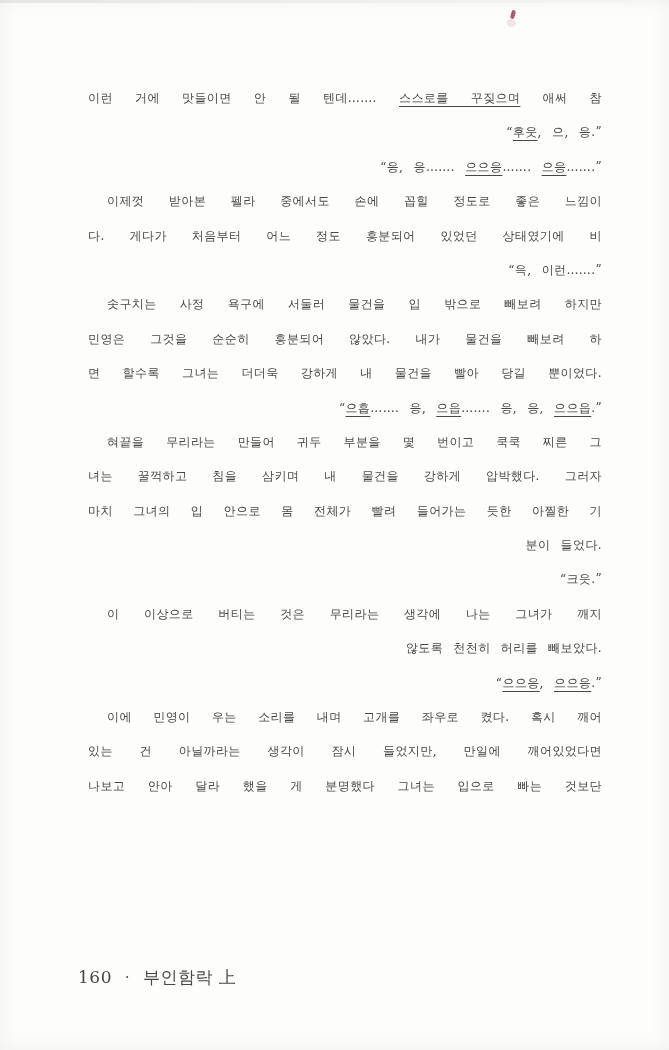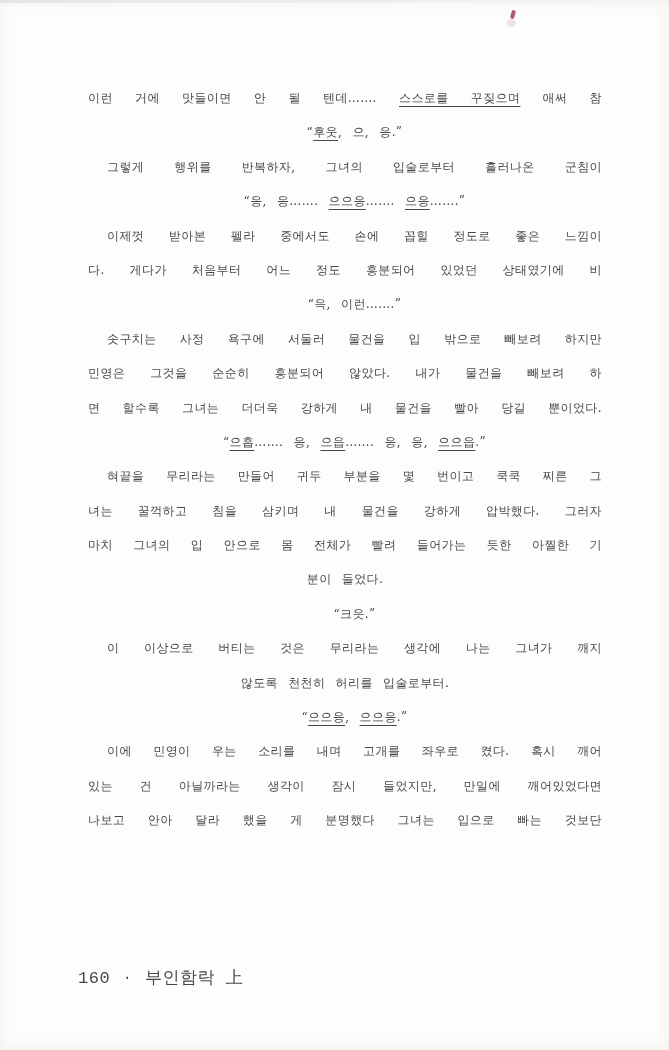--- a/index.html
+++ b/index.html
@@ -44,21 +44,21 @@
     color: var(--ink, #474747);
     font-size: 12px;
     line-height: 33px;
     letter-spacing: 0.4px;
   }
   .line {
     width: 100%;
     height: 34.4px;
     white-space: nowrap;
     word-spacing: 6px;
-    text-align: center;
+    text-align: right;
   }
   .line.justify {
     white-space: normal;
     text-align: justify;
     text-align-last: justify;
     word-spacing: normal;
   }
   .line.indent { padding-left: 19px; }
   .line.justify.indent { padding-left: 19px; }
   .seg-u {
@@ -66,49 +66,47 @@
     text-decoration-thickness: 1.3px;
     text-underline-offset: 4px;
   }
   .footer {
     position: absolute;
     left: 78px; top: 966px;
     color: var(--ink, #474747);
     font-size: 17px;
     letter-spacing: 0.5px;
     white-space: nowrap;
-    font-family: Liberation Mono, monospace;
   }
   .footer .sep { display: inline-block; margin: 0 13px; font-size: 14px; vertical-align: 1px; }
 </style>
 </head>
 <body>
 
 <div class="page">
   <div class="ink-speck"></div>
 
   <div class="body-text" id="body-text">
       <div class="line justify"><span>이런 거에 맛들이면 안 될 텐데……. </span><span class="seg-u">스스로를 꾸짖으며</span><span> 애써 참</span></div>
       <div class="line indent"><span>“</span><span class="seg-u">후웃</span><span>, 으, 응.”</span></div>
-      <div class="line indent justify"><span>그렇게 행위를 반복하자, 그녀의 입술로부터 흘러나온 군침이</span></div>
       <div class="line indent"><span>“응, 응……. </span><span class="seg-u">으으응</span><span>……. </span><span class="seg-u">으응</span><span>…….”</span></div>
       <div class="line indent justify"><span>이제껏 받아본 펠라 중에서도 손에 꼽힐 정도로 좋은 느낌이</span></div>
       <div class="line justify"><span>다. 게다가 처음부터 어느 정도 흥분되어 있었던 상태였기에 비</span></div>
       <div class="line indent"><span>“윽, 이런…….”</span></div>
       <div class="line indent justify"><span>솟구치는 사정 욕구에 서둘러 물건을 입 밖으로 빼보려 하지만</span></div>
       <div class="line justify"><span>민영은 그것을 순순히 흥분되어 않았다. 내가 물건을 빼보려 하</span></div>
       <div class="line justify"><span>면 할수록 그녀는 더더욱 강하게 내 물건을 빨아 당길 뿐이었다.</span></div>
       <div class="line indent"><span>“</span><span class="seg-u">으흡</span><span>……. 응, </span><span class="seg-u">으읍</span><span>……. 응, 응, </span><span class="seg-u">으으읍</span><span>.”</span></div>
       <div class="line indent justify"><span>혀끝을 무리라는 만들어 귀두 부분을 몇 번이고 쿡쿡 찌른 그</span></div>
       <div class="line justify"><span>녀는 꿀꺽하고 침을 삼키며 내 물건을 강하게 압박했다. 그러자</span></div>
       <div class="line justify"><span>마치 그녀의 입 안으로 몸 전체가 빨려 들어가는 듯한 아찔한 기</span></div>
       <div class="line"><span>분이 들었다.</span></div>
       <div class="line indent"><span>“크읏.”</span></div>
       <div class="line indent justify"><span>이 이상으로 버티는 것은 무리라는 생각에 나는 그녀가 깨지</span></div>
-      <div class="line"><span>않도록 천천히 허리를 입술로부터.</span></div>
+      <div class="line"><span>않도록 천천히 허리를 빼보았다.</span></div>
       <div class="line indent"><span>“</span><span class="seg-u">으으응</span><span>, </span><span class="seg-u">으으응</span><span>.”</span></div>
       <div class="line indent justify"><span>이에 민영이 우는 소리를 내며 고개를 좌우로 켰다. 혹시 깨어</span></div>
       <div class="line justify"><span>있는 건 아닐까라는 생각이 잠시 들었지만, 만일에 깨어있었다면</span></div>
       <div class="line justify"><span>나보고 안아 달라 했을 게 분명했다 그녀는 입으로 빠는 것보단</span></div>
     </div>
 
   <div class="footer">
     <span>160</span><span class="sep">·</span><span>부인함락 上</span>
   </div>
 </div>

